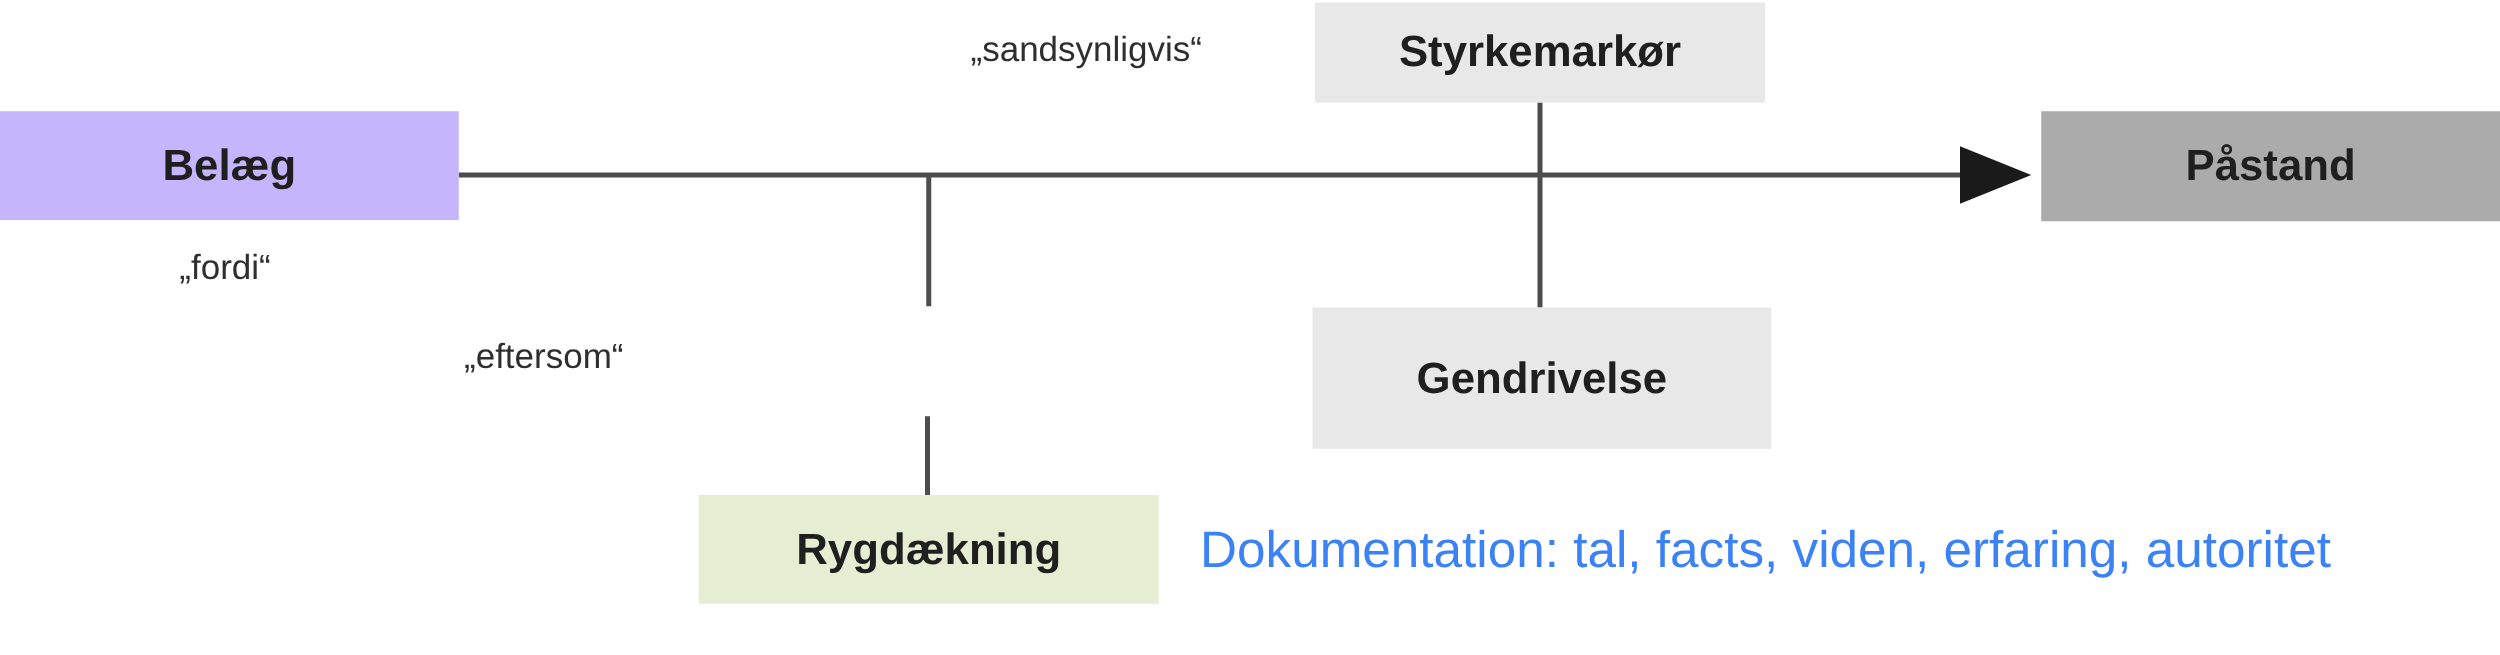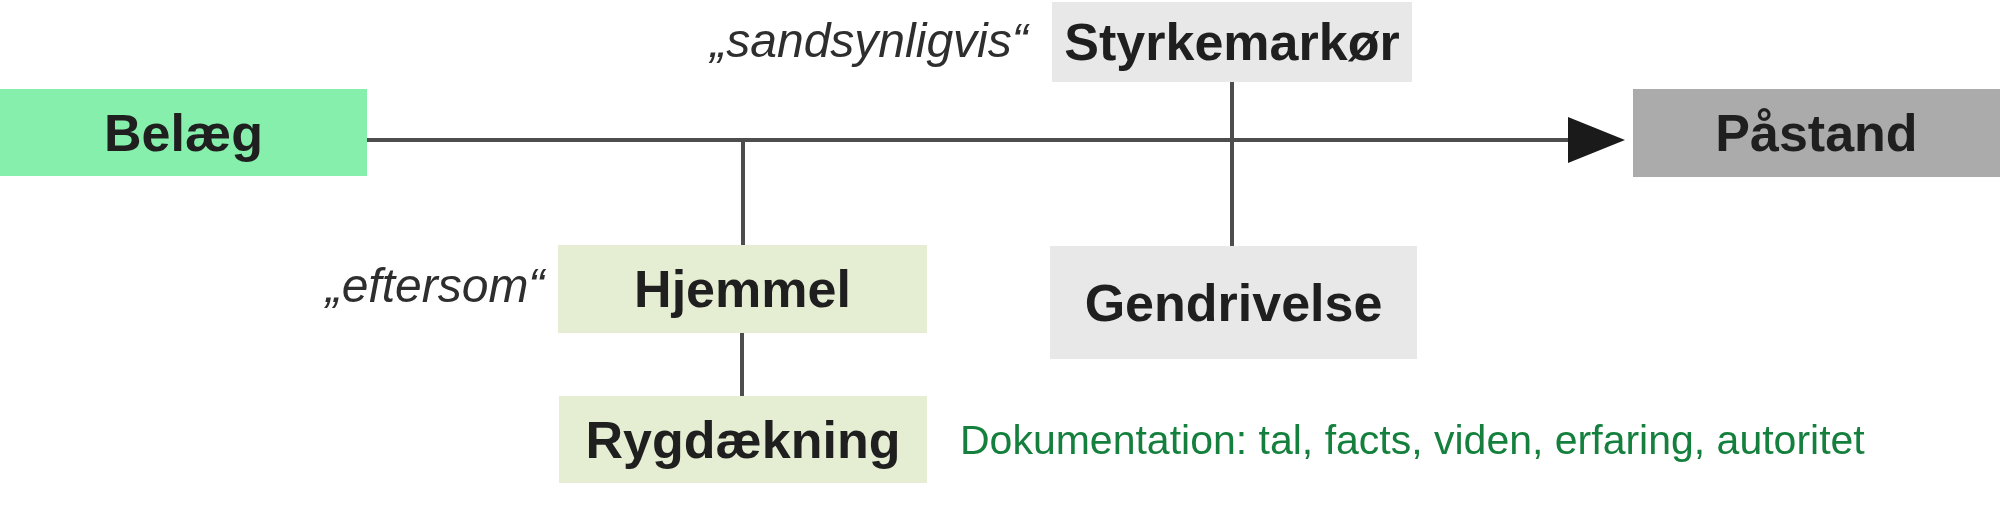--- a/index.html
+++ b/index.html
@@ -17,59 +17,58 @@
     width: 2000px; height: 524px;
     z-index: 1;
   }
   .node-box {
     position: absolute;
     z-index: 2;
     display: flex;
     align-items: center;
     justify-content: center;
     font-weight: 700;
-    font-size: 52px;
+    font-size: 35px;
     color: #1f1f1f;
     letter-spacing: 0px;
   }
-  .fill-strong-green { background: #86efac; }
+  .fill-strong-green { background: #c4b5fd; }
   .fill-pale-green  { background: #e5eed3; }
   .fill-light-gray  { background: #e8e8e8; }
   .fill-medium-gray { background: #ababab; align-items: center; }
 
   #belaeg-box       { left: 0px;    top: 89px;  width: 367px; height: 87px; }
   #styrkemarkor-box { left: 1052px; top: 2px;   width: 360px; height: 80px; }
   #pastand-box      { left: 1633px; top: 89px;  width: 367px; height: 88px; }
   #hjemmel-box      { left: 558px;  top: 245px; width: 369px; height: 88px; }
   #gendrivelse-box  { left: 1050px; top: 246px; width: 367px; height: 113px; }
   #rygdaekning-box  { left: 559px;  top: 396px; width: 368px; height: 87px; justify-content: center; }
 
   .quote-label {
     position: absolute;
     z-index: 2;
     transform: translate(-50%, -50%);
-    font-size: 48px;
+    font-size: 28px;
     color: #2e2e2e;
     white-space: nowrap;
-    font-style: italic;
   }
   #fordi-label         { left: 180px;  top: 214px; }
   #sandsynligvis-label { left: 869px;  top: 40px;  }
   #derfor-label        { left: 1813px; top: 215px; }
   #eftersom-label      { left: 435px;  top: 285px; }
   #medmindre-label     { left: 1562px; top: 286px; }
 
   #dokumentation-label {
     position: absolute;
     z-index: 2;
     left: 960px;
     top: 440px;
     transform: translateY(-50%);
     font-size: 41px;
-    color: #15803d;
+    color: #3b82f6;
     white-space: nowrap;
   }
 </style>
 </head>
 <body>
 
 <div id="canvas">
 
   <svg id="lines-layer" viewBox="0 0 2000 524" xmlns="http://www.w3.org/2000/svg">
     <line x1="367" y1="140" x2="1572" y2="140" stroke-width="4" stroke="#4d4d4d"></line>
@@ -84,32 +83,30 @@
   </div>
 
   <div id="styrkemarkor-box" class="node-box fill-light-gray">
     <span>Styrkemarkør</span>
   </div>
 
   <div id="pastand-box" class="node-box fill-medium-gray">
     <span>Påstand</span>
   </div>
 
-  <div id="hjemmel-box" class="node-box fill-pale-green">
-    <span>Hjemmel</span>
-  </div>
 
   <div id="gendrivelse-box" class="node-box fill-light-gray">
     <span>Gendrivelse</span>
   </div>
 
   <div id="rygdaekning-box" class="node-box fill-pale-green">
     <span>Rygdækning</span>
   </div>
 
+  <div id="fordi-label" class="quote-label">„fordi“</div>
 
   <div id="sandsynligvis-label" class="quote-label">„sandsynligvis“</div>
 
 
   <div id="eftersom-label" class="quote-label">„eftersom“</div>
 
 
   <div id="dokumentation-label">Dokumentation: tal, facts, viden, erfaring, autoritet</div>
 
 </div>

